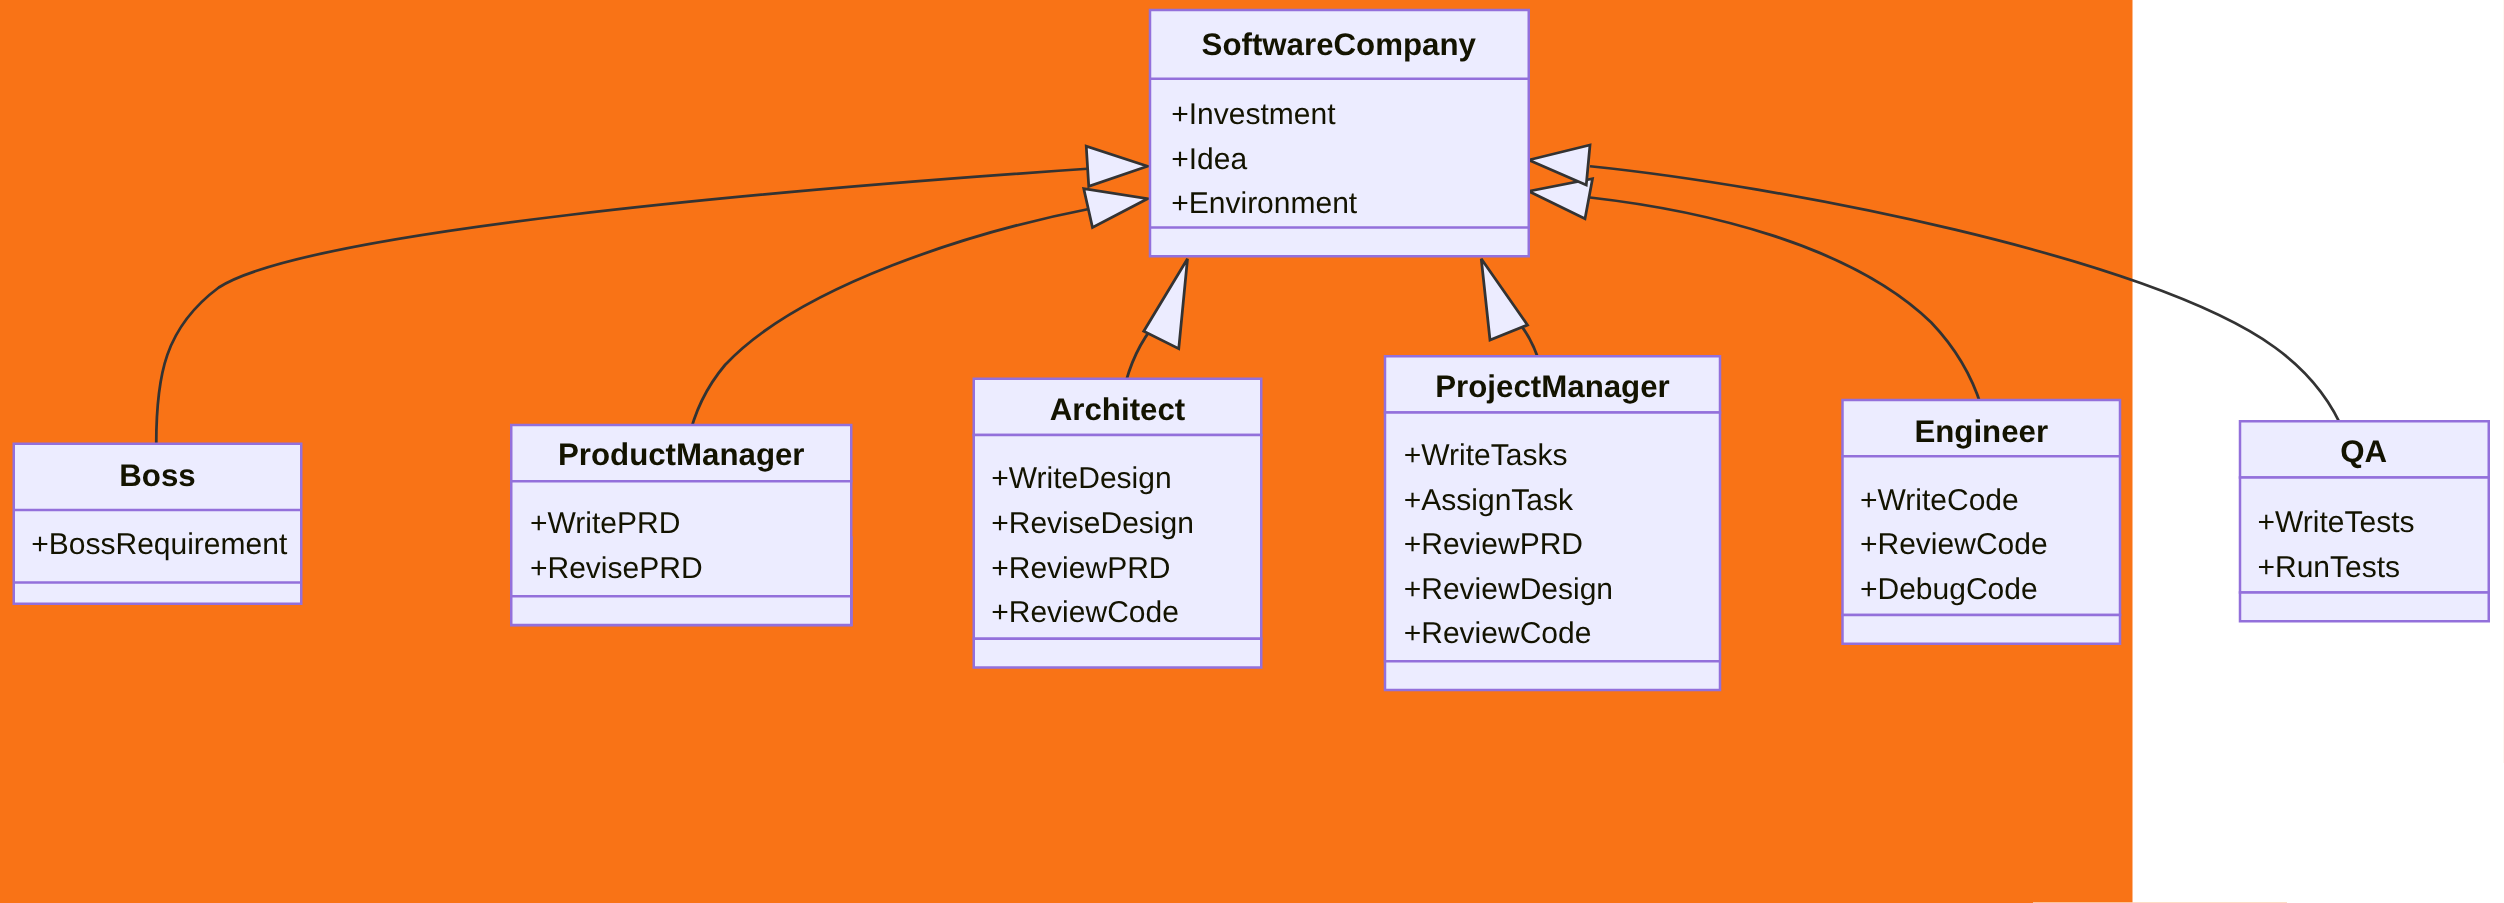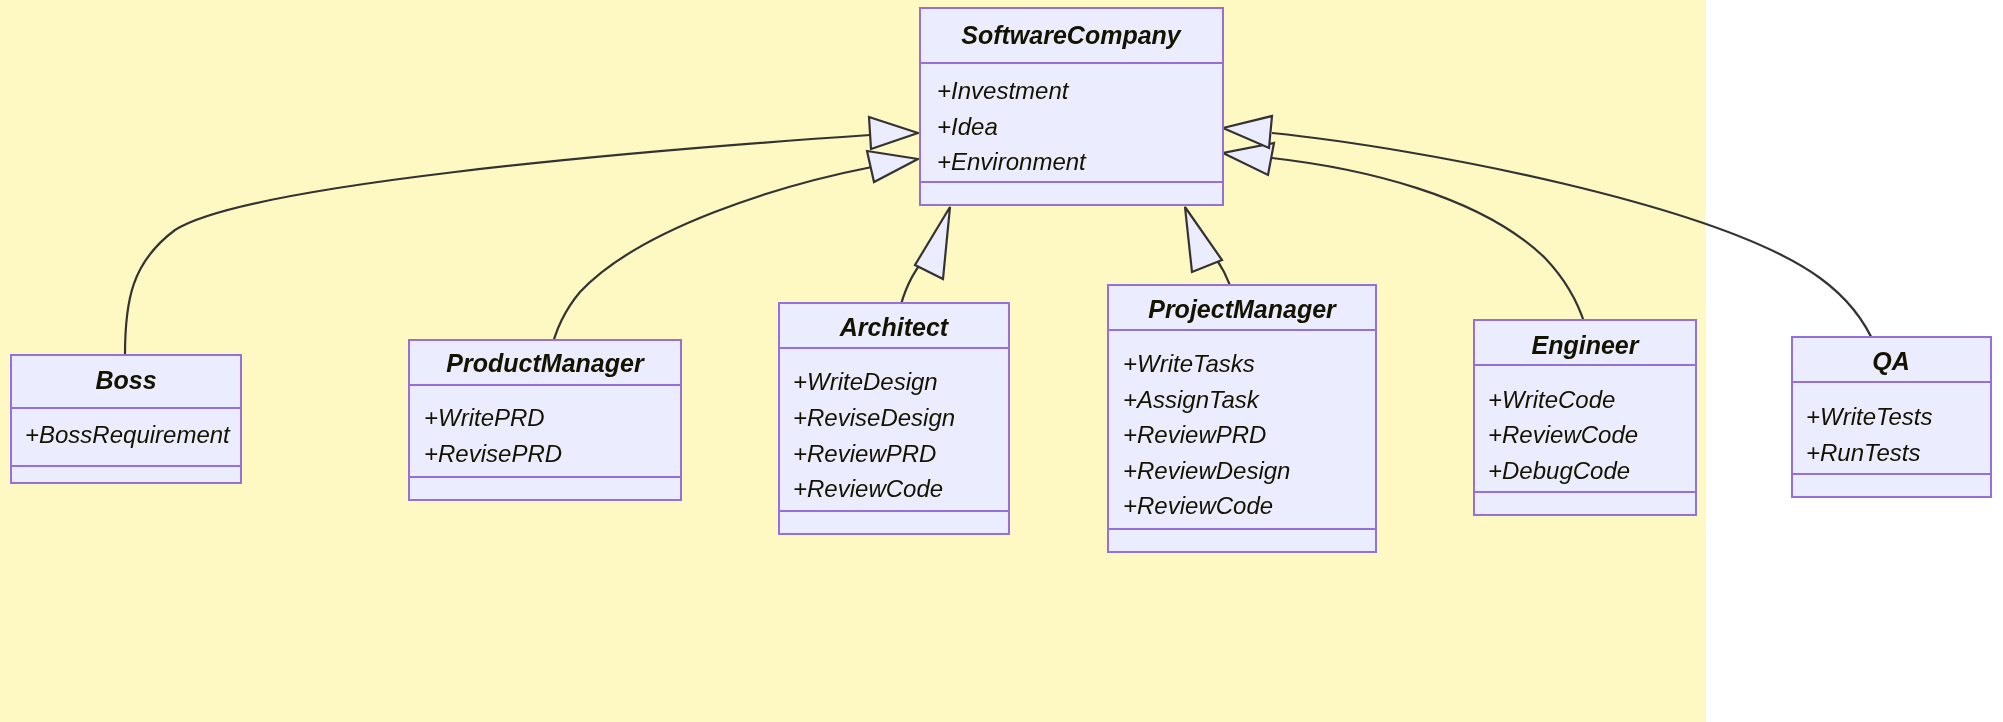--- a/index.html
+++ b/index.html
@@ -11,22 +11,21 @@
   body {
     width: 2003px;
     height: 722px;
     font-family: "Liberation Sans", "DejaVu Sans", sans-serif;
     overflow: hidden;
   }
   #diagram-root {
     position: relative;
     width: 1706px;
     height: 722px;
-    background: #fef9c3;
-    font-style: italic;
+    background: #f97316;
   }
   svg#uml-canvas {
     display: block;
     width: 2003px;
     height: 722px;
   }
   .cls-box-rect {
     fill: #ECECFF;
     stroke: #9370DB;
     stroke-width: 2px;

